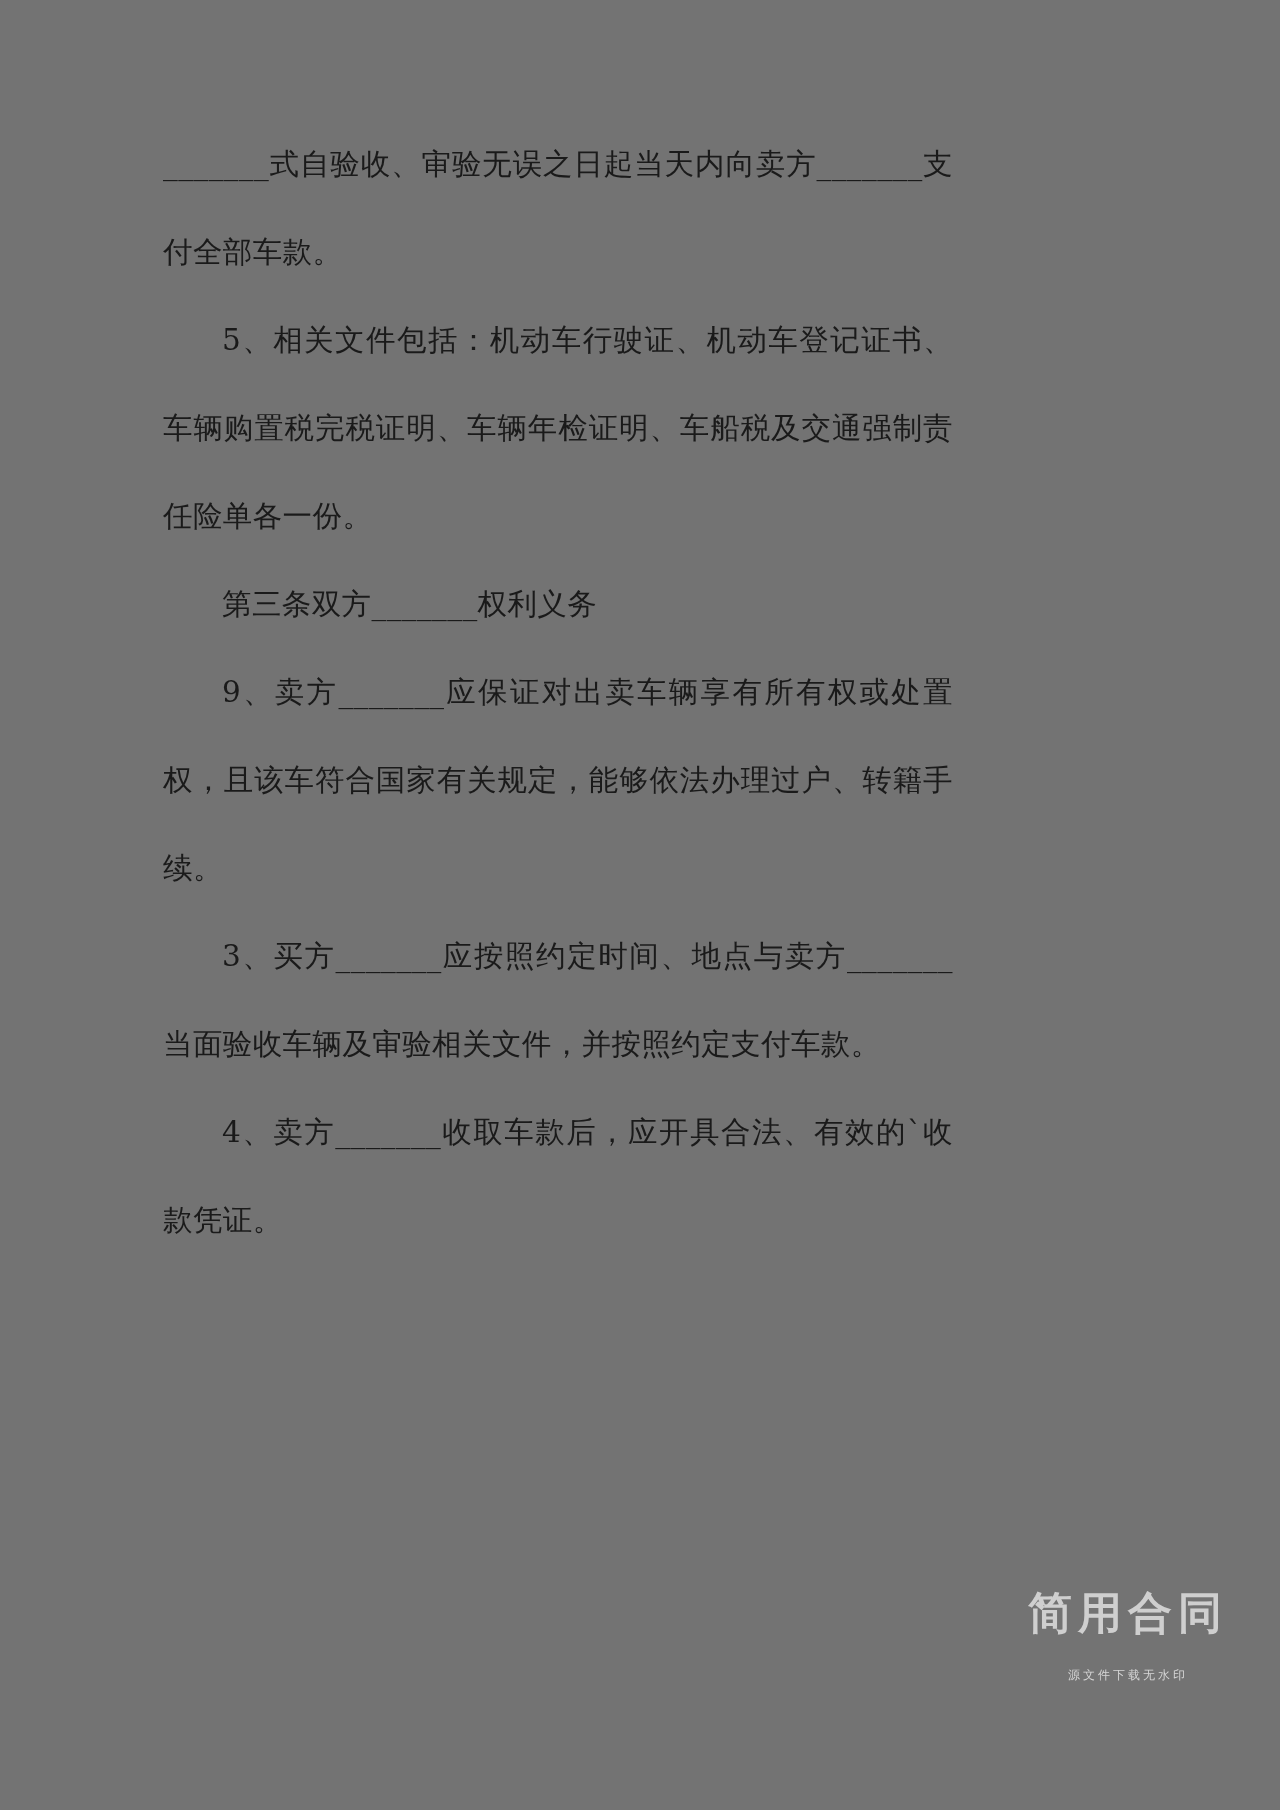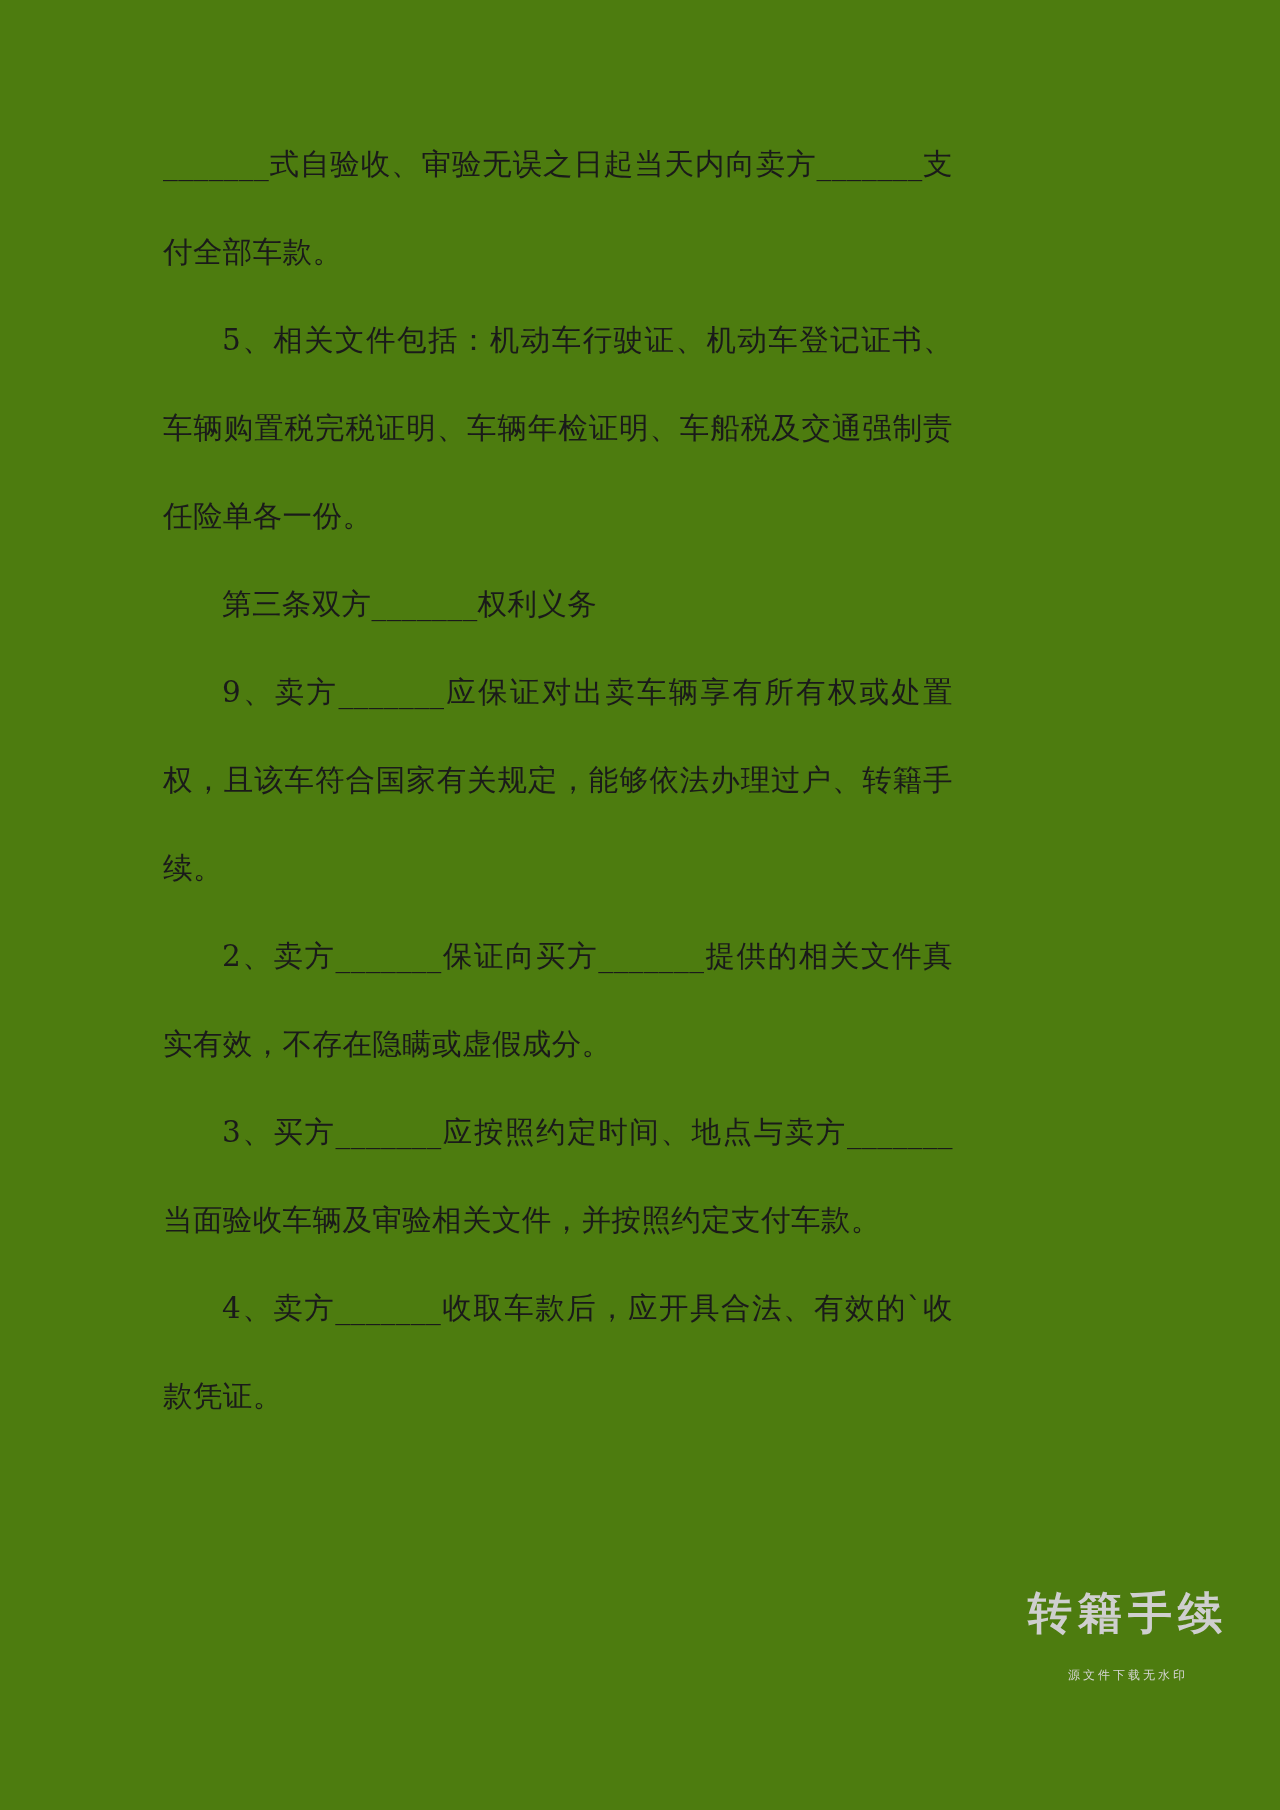--- a/index.html
+++ b/index.html
@@ -66,31 +66,30 @@
     color: #d6d6d6;
     letter-spacing: 3px;
     line-height: 1.2;
     font-family: "DejaVu Sans", "Liberation Sans", sans-serif;
     white-space: nowrap;
   }
 </style>
 </head>
 <body>
 
-<div class="page" style="background: #4d7c0f;">
+<div class="page" style="background: #737373;">
 
   <div class="doc-body">
     <p class="para" style="color: rgb(26, 26, 26);">_______式自验收、审验无误之日起当天内向卖方_______支付全部车款。</p>
     <p class="para indent" style="color: rgb(26, 26, 26);">5、相关文件包括：机动车行驶证、机动车登记证书、车辆购置税完税证明、车辆年检证明、车船税及交通强制责任险单各一份。</p>
     <p class="para indent" style="color: rgb(26, 26, 26);">第三条双方_______权利义务</p>
     <p class="para indent" style="color: rgb(26, 26, 26);">9、卖方_______应保证对出卖车辆享有所有权或处置权，且该车符合国家有关规定，能够依法办理过户、转籍手续。</p>
-    <p class="para indent" style="color: rgb(26, 26, 26);">2、卖方_______保证向买方_______提供的相关文件真实有效，不存在隐瞒或虚假成分。</p>
     <p class="para indent" style="color: rgb(26, 26, 26);">3、买方_______应按照约定时间、地点与卖方_______当面验收车辆及审验相关文件，并按照约定支付车款。</p>
     <p class="para indent" style="color: rgb(26, 26, 26);">4、卖方_______收取车款后，应开具合法、有效的`收款凭证。</p>
 
   </div>
 
   <div class="watermark">
-    <div class="wm-main" style="color: rgb(207, 207, 207);">转籍手续</div>
+    <div class="wm-main" style="color: rgb(207, 207, 207);">简用合同</div>
     <div class="wm-sub" style="color: rgb(214, 214, 214);">源文件下载无水印</div>
   </div>
 
 </div>
 
 </body></html>

